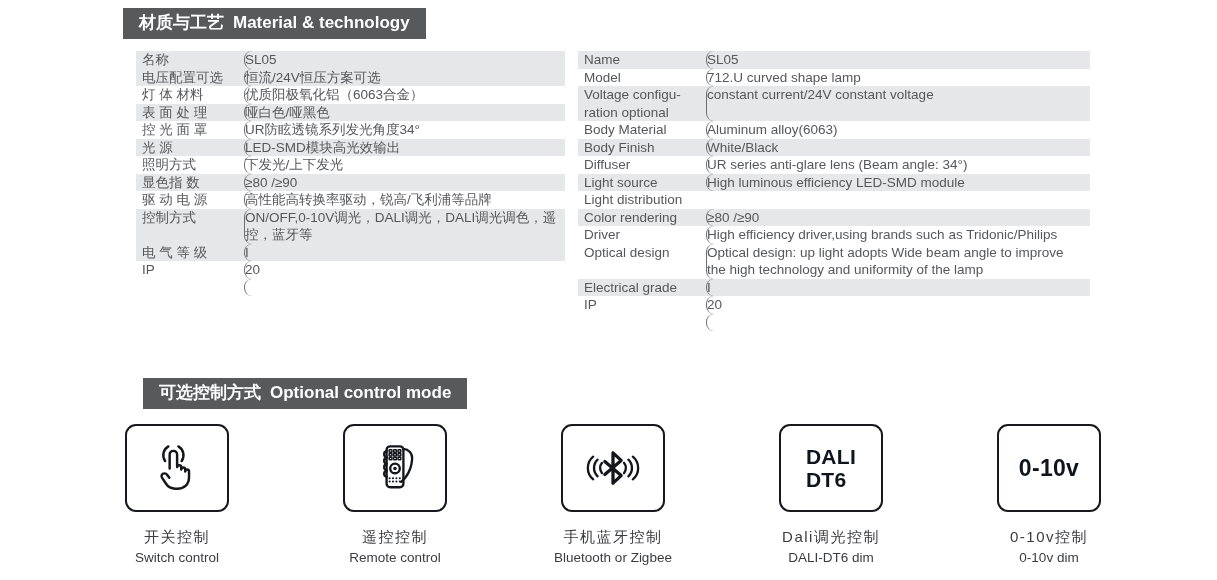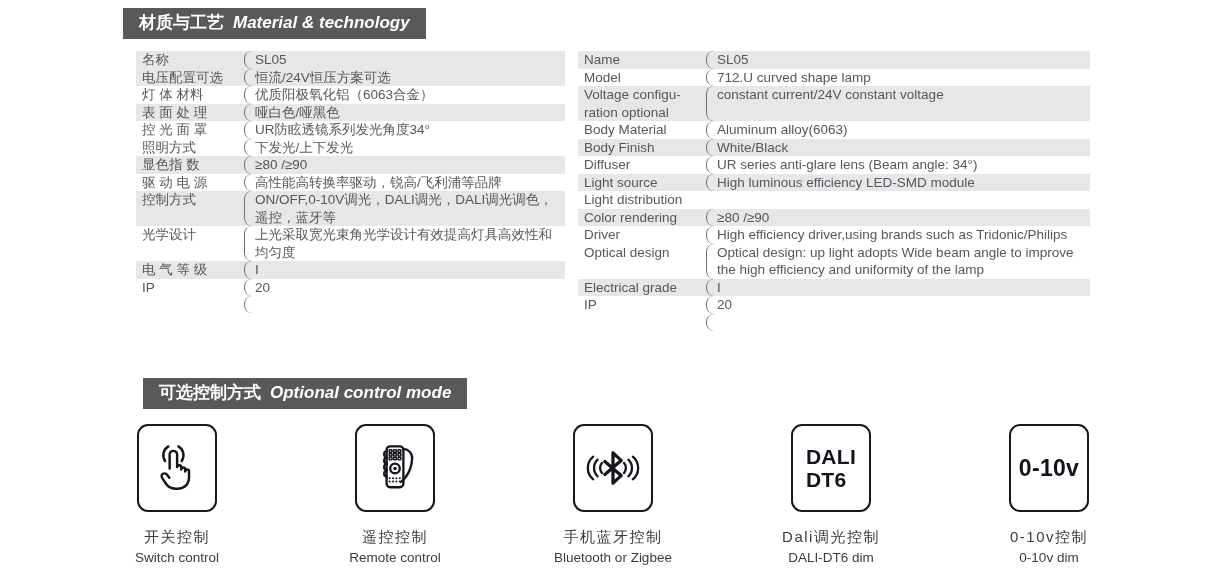--- a/index.html
+++ b/index.html
@@ -9,40 +9,40 @@
     color:#56575A; overflow:hidden;
   }
   
   .section-header {
     position:absolute; background:#58595B; color:#ffffff;
     font-size:17px; font-weight:600; line-height:20px;
     padding:5px 16px 6px 16px; white-space:nowrap;
   }
   #material-header { left:123px; top:8px; }
   #control-header  { left:143px; top:378px; }
-  .hdr-en { margin-left:9px;font-style:italic; }
+  .hdr-en { margin-left:9px; }
 
   
   .spec-table { position:absolute; top:51px; font-size:13.5px; line-height:17.5px; color:#56575A; }
   #table-cn { left:136px; width:429px; }
   #table-en { left:578px; width:512px; }
   .row { display:flex; }
   .row.shaded { background:#E6E7E8; }
   .cell { box-sizing:border-box; }
   .cell.label { padding-left:6px; padding-right:4px; flex:0 0 auto; }
   #table-cn .cell.label { width:108px; }
   #table-en .cell.label { width:128px; }
-  .cell.value { flex:1 1 auto; border-left:1.5px solid #6D6E71; padding-left:10px; padding-right:6px;border-radius:8px; }
+  .cell.value { flex:1 1 auto; border-left:1.5px solid #6D6E71; padding-right:6px;border-radius:8px; }
   .row.tail { height:17px; }
 
   
   .modes { position:absolute; left:92px; top:424px; width:1042px; display:flex; justify-content:space-between; }
   .mode { width:170px; display:flex; flex-direction:column; align-items:center; }
   .mode-box {
-    width:80px; height:88px; box-sizing:border-box;
+    width:104px; height:88px; box-sizing:border-box;
     border:2.5px solid #17191F; border-radius:11px;
     display:flex; align-items:center; justify-content:center;
     color:#14161C;
   }
   .icon-text { font-weight:800; color:#10141D; text-align:left; }
   .icon-text.two { font-size:21px; line-height:23px; letter-spacing:0.3px; }
   .icon-text.one { font-size:23px; letter-spacing:0.3px; }
   .mode-label-cn { margin-top:16px; font-size:15px; color:#3B3C3F; letter-spacing:1.5px; }
   .mode-label-en { margin-top:3px; font-size:13.5px; color:#3B3C3F; }
 </style>
@@ -69,39 +69,39 @@
         <div class="cell value">优质阳极氧化铝（6063合金）</div>
       </div>
       <div class="row shaded">
         <div class="cell label">表 面 处 理</div>
         <div class="cell value">哑白色/哑黑色</div>
       </div>
       <div class="row">
         <div class="cell label">控 光 面 罩</div>
         <div class="cell value">UR防眩透镜系列发光角度34°</div>
       </div>
+      <div class="row shaded">
+        <div class="cell label">光 源</div>
+        <div class="cell value">LED-SMD模块高光效输出</div>
+      </div>
       <div class="row">
         <div class="cell label">照明方式</div>
         <div class="cell value">下发光/上下发光</div>
       </div>
       <div class="row shaded">
         <div class="cell label">显色指 数</div>
         <div class="cell value">≥80 /≥90</div>
       </div>
       <div class="row">
         <div class="cell label">驱 动 电 源</div>
         <div class="cell value">高性能高转换率驱动，锐高/飞利浦等品牌</div>
       </div>
       <div class="row shaded">
         <div class="cell label">控制方式</div>
         <div class="cell value">ON/OFF,0-10V调光，DALI调光，DALI调光调色，遥控，蓝牙等</div>
-      </div>
-      <div class="row">
-        <div class="cell label">光学设计</div>
-        <div class="cell value">上光采取宽光束角光学设计有效提高灯具高效性和均匀度</div>
       </div>
       <div class="row shaded">
         <div class="cell label">电 气 等 级</div>
         <div class="cell value">I</div>
       </div>
       <div class="row">
         <div class="cell label">IP</div>
         <div class="cell value">20</div>
       </div>
       <div class="row tail">
@@ -144,21 +144,21 @@
       <div class="row shaded">
         <div class="cell label">Color rendering</div>
         <div class="cell value">≥80 /≥90</div>
       </div>
       <div class="row">
         <div class="cell label">Driver</div>
         <div class="cell value">High efficiency driver,using brands such as Tridonic/Philips</div>
       </div>
       <div class="row">
         <div class="cell label">Optical design</div>
-        <div class="cell value">Optical design: up light adopts Wide beam angle to improve the high efficiency and uniformity of the lamp</div>
+        <div class="cell value">Optical design: up light adopts Wide beam angle to improve the high technology and uniformity of the lamp</div>
       </div>
       <div class="row shaded">
         <div class="cell label">Electrical grade</div>
         <div class="cell value">I</div>
       </div>
       <div class="row">
         <div class="cell label">IP</div>
         <div class="cell value">20</div>
       </div>
       <div class="row tail">

